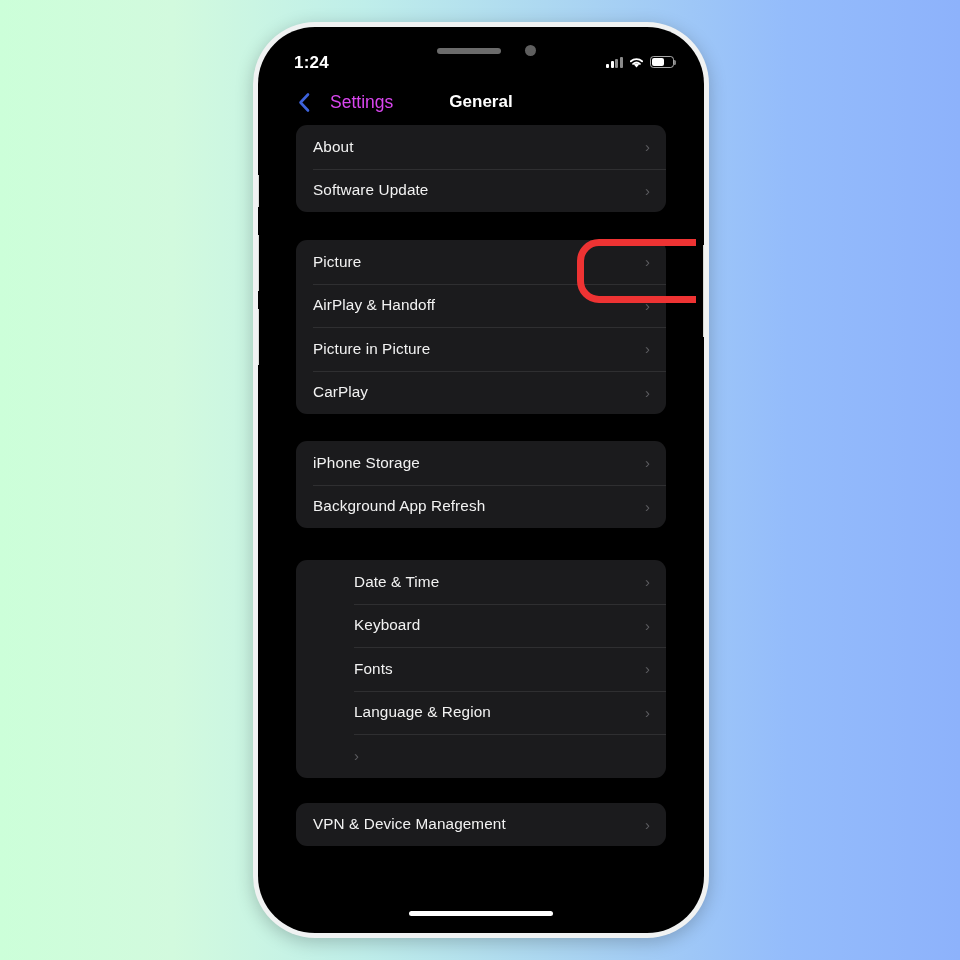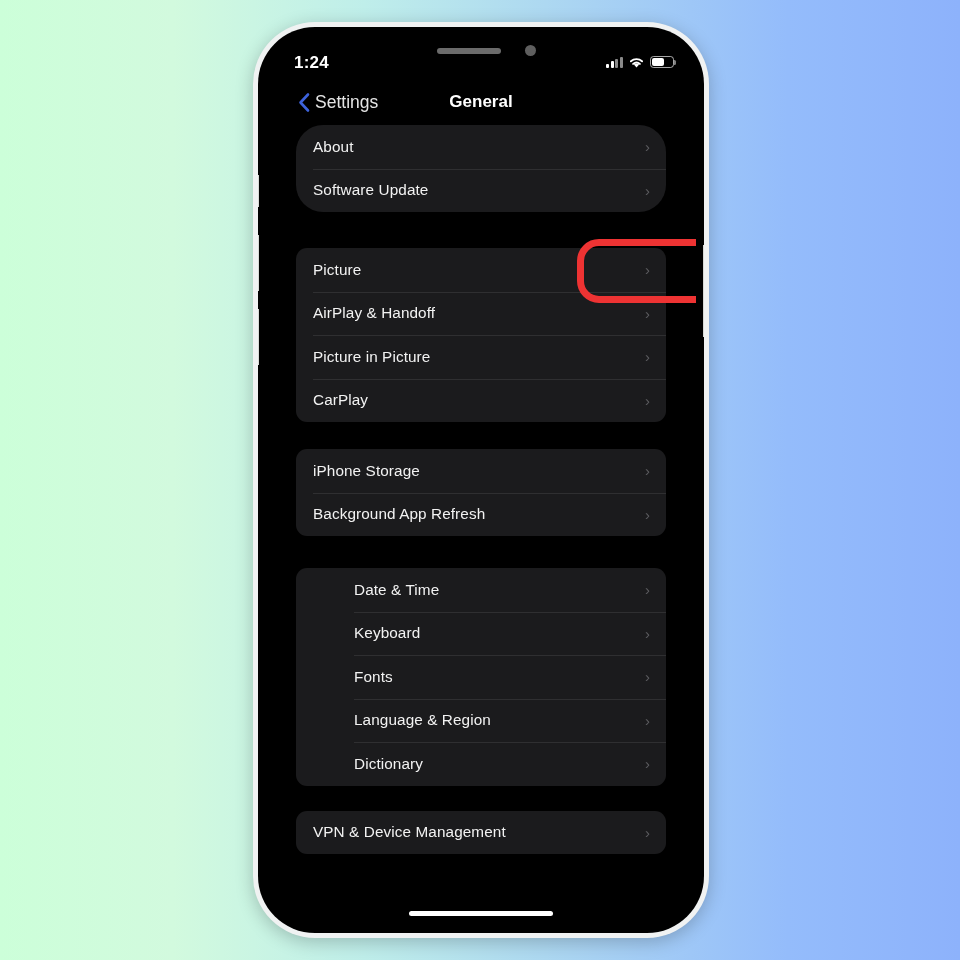--- a/index.html
+++ b/index.html
@@ -160,22 +160,22 @@
     height: 46px;
     z-index: 20;
   }
   #back-button {
     position: absolute;
     left: 32px;
     top: 50%;
     transform: translateY(-50%);
     display: flex;
     align-items: center;
-    gap: 5px;
-    color: #e5e5e5;
+    gap: 20px;
+    color: #d946ef;
     font-size: 17.5px;
     cursor: pointer;
   }
   #back-chevron { display:block; line-height:0; }
   #nav-title {
     position: absolute;
     left: 50%;
     top: 50%;
     transform: translate(-50%, -50%);
     color: #ffffff;
@@ -221,21 +221,21 @@
     flex: 1;
   }
   .row-chevron {
     color: #5c5c60;
     font-size: 15px;
     line-height: 1;
     margin-right: 4px;
   }
 
   
-  #group-system  { margin-bottom: 36px; border-radius: 27px; }
+  #group-system  { margin-bottom: 28px; }
   #group-sharing { margin-bottom: 27px; }
   #group-storage { margin-bottom: 32px; }
   #group-region  { margin-bottom: 25px; padding-left: 41px; }
 
   
   #home-indicator {
     position: absolute;
     bottom: 9px;
     left: 50%;
     transform: translateX(-50%);
@@ -361,21 +361,20 @@
             </div>
             <div class="settings-row">
               <span class="row-label">Fonts</span>
               <span class="row-chevron">›</span>
             </div>
             <div class="settings-row">
               <span class="row-label">Language &amp; Region</span>
               <span class="row-chevron">›</span>
             </div>
             <div class="settings-row">
-              <span class="row-label">Dictionary</span>
               <span class="row-chevron">›</span>
             </div>
           </div>
           <div class="settings-group" id="group-management">
             <div class="settings-row">
               <span class="row-label">VPN &amp; Device Management</span>
               <span class="row-chevron">›</span>
             </div>
           </div>
         </div>

